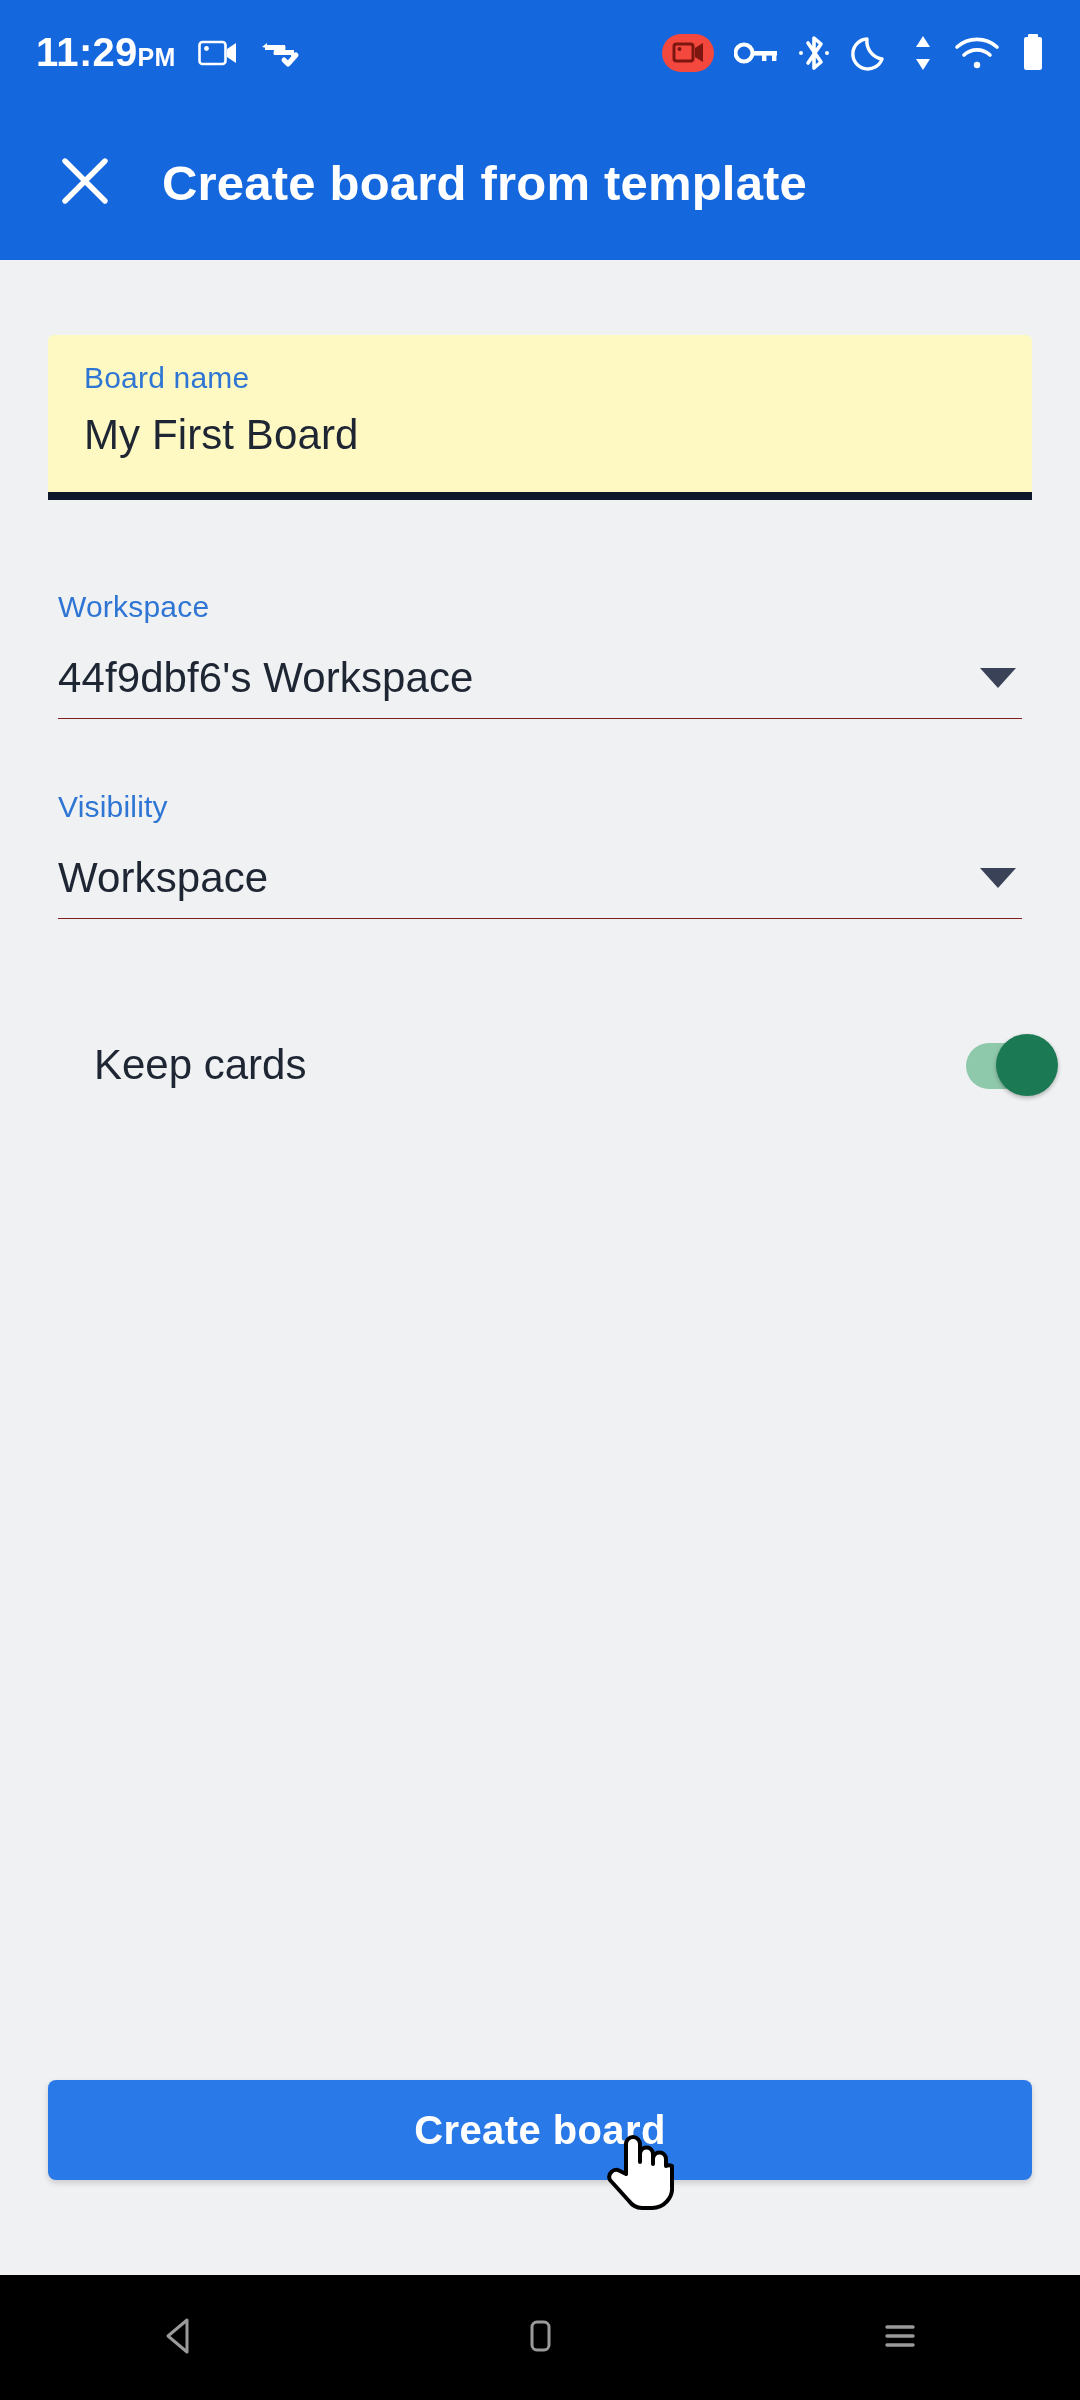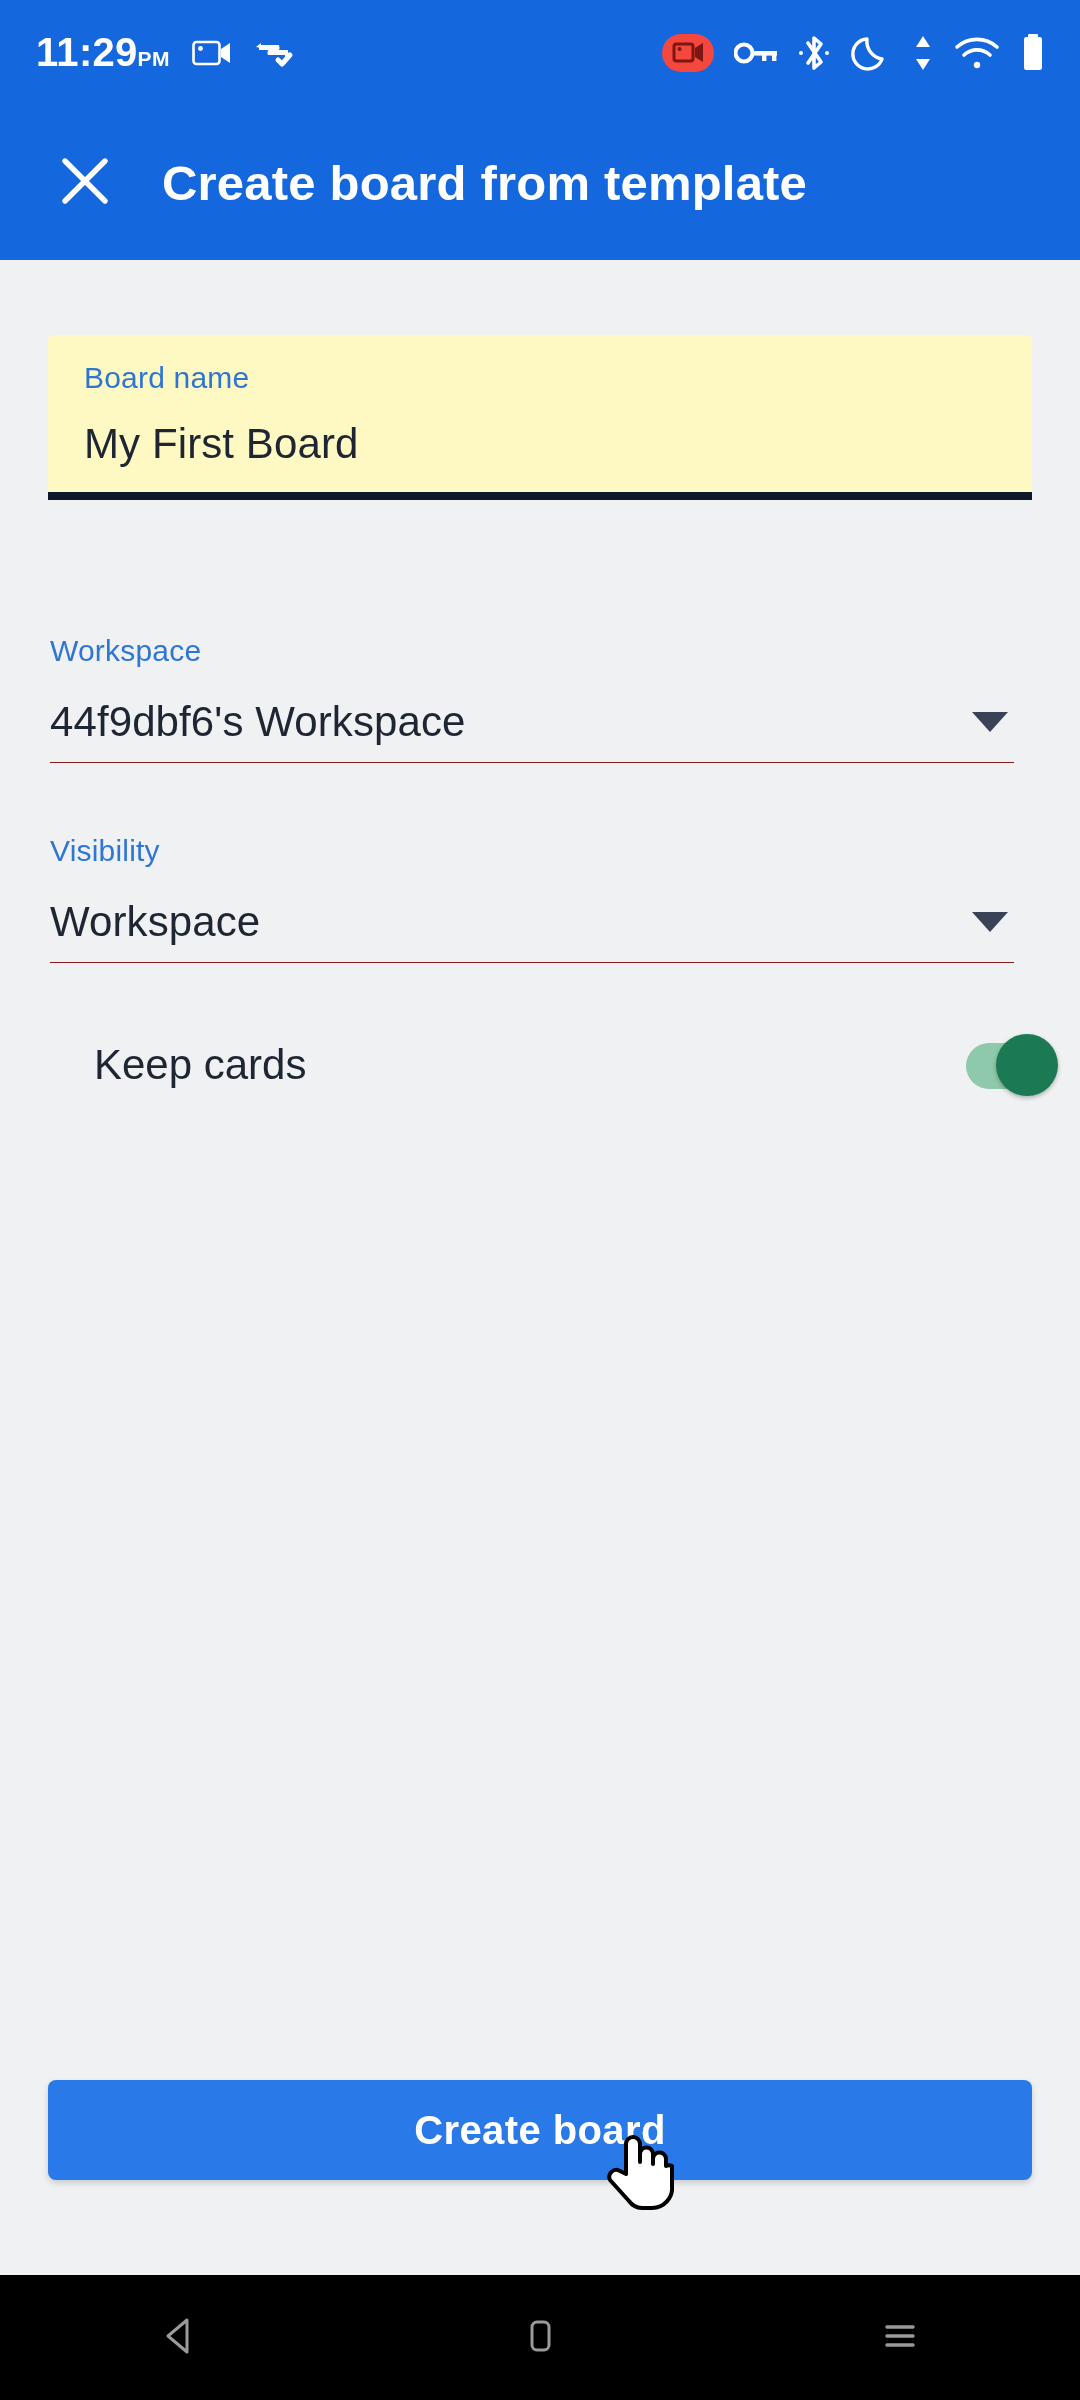--- a/index.html
+++ b/index.html
@@ -25,21 +25,21 @@
     justify-content:space-between;
     padding:0 34px 0 36px;
   }
   .sb-left { display:flex; align-items:center; gap:22px; }
   .sb-right { display:flex; align-items:center; gap:20px; }
   .sb-clock {
     color:#FFFFFF; font-size:40px; font-weight:700;
     letter-spacing:.3px; white-space:nowrap;
     display:flex; align-items:baseline; 
   }
-  .sb-clock .ampm { font-size:21px; font-weight:700; }
+  .sb-clock .ampm { font-size:25px; font-weight:700; }
   .sb-icon { display:flex; align-items:center; justify-content:center; }
 
   
   #app-bar {
     position:absolute; top:105px; left:0;
     width:1080px; height:155px;
     background:#1567DE;
     display:flex; align-items:center;
   }
   #close-btn {
@@ -68,25 +68,25 @@
     border-bottom:8px solid #0f172a;
     padding:26px 36px 0 36px;
     cursor:text;
   }
   .field-label-blue {
     color:#2F76D4; font-size:30px; font-weight:400;
     letter-spacing:.2px;
   }
   #board-name-value {
     color:#1F2633; font-size:42px; font-weight:400;
-    margin-top:25px; letter-spacing:.1px;
-  }
-
-  
-  .dropdown-group { position:absolute; left:50px; width:964px;margin-top:44px; }
+    margin-top:16px; letter-spacing:.1px;
+  }
+
+  
+  .dropdown-group { position:absolute; left:58px; width:964px; }
   .dd-label {
     color:#2F76D4; font-size:30px; font-weight:400;
     letter-spacing:.2px;
   }
   .dd-row {
     margin-top:30px;
     display:flex; align-items:center; justify-content:space-between;
     border-bottom:1px solid #7f1d1d;
     padding-bottom:16px;
     cursor:pointer;

